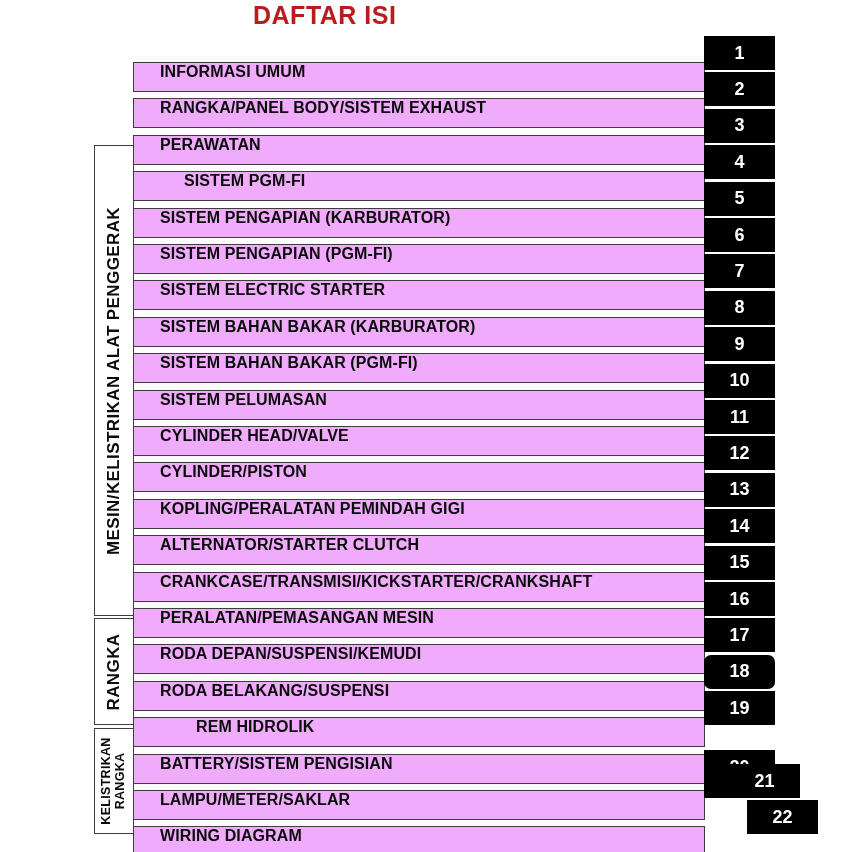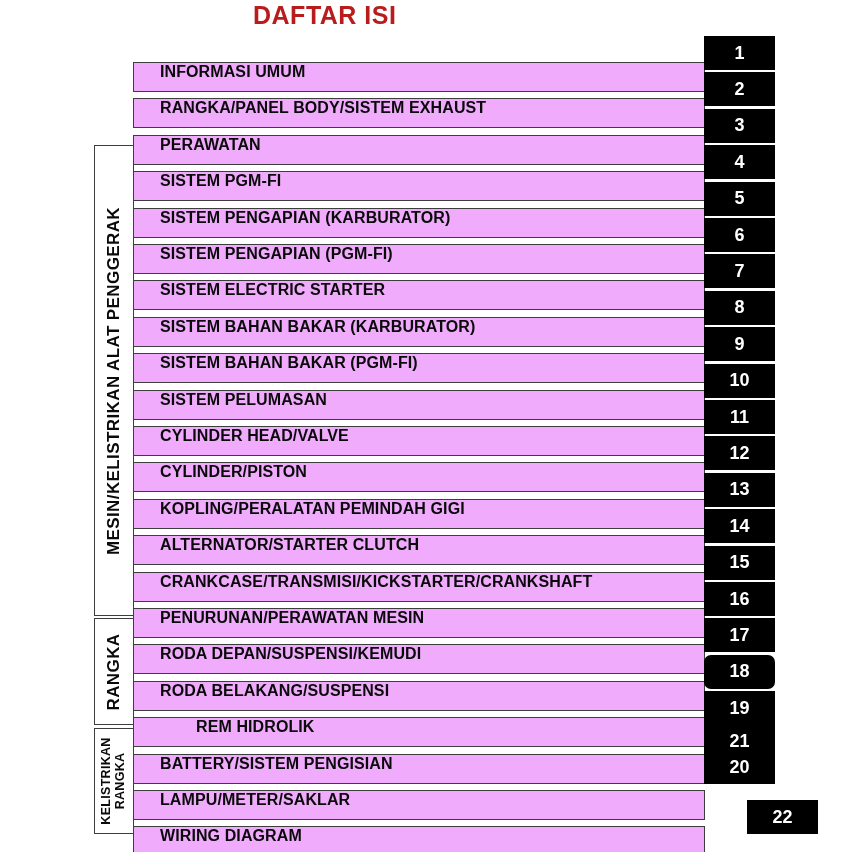--- a/index.html
+++ b/index.html
@@ -137,21 +137,21 @@
   <div class="row">
     <div class="row-label-box" style="top: 110.8px;">
       <span class="row-label">PERAWATAN</span>
     </div>
     <div class="row-num-box" style="top: 108.8px;">
       <span class="row-num">3</span>
     </div>
   </div>
 
   <div class="row">
-    <div class="row-label-box" style="top: 147.2px;">
+    <div class="row-label-box" style="top: 147.2px; padding-left: 24px;">
       <span class="row-label">SISTEM PGM-FI</span>
     </div>
     <div class="row-num-box" style="top: 145.2px;">
       <span class="row-num">4</span>
     </div>
   </div>
 
   <div class="row">
     <div class="row-label-box" style="top: 183.6px;">
       <span class="row-label">SISTEM PENGAPIAN (KARBURATOR)</span>
@@ -246,21 +246,21 @@
     <div class="row-label-box" style="top: 547.6px;">
       <span class="row-label">CRANKCASE/TRANSMISI/KICKSTARTER/CRANKSHAFT</span>
     </div>
     <div class="row-num-box" style="top: 545.6px;">
       <span class="row-num">15</span>
     </div>
   </div>
 
   <div class="row">
     <div class="row-label-box" style="top: 584px;">
-      <span class="row-label">PENURUNAN/PERAWATAN MESIN</span>
+      <span class="row-label">PERALATAN/PEMASANGAN MESIN</span>
     </div>
     <div class="row-num-box" style="top: 582px;">
       <span class="row-num">16</span>
     </div>
   </div>
 
   <div class="row">
     <div class="row-label-box" style="top: 620.4px;">
       <span class="row-label">RODA DEPAN/SUSPENSI/KEMUDI</span>
     </div>
@@ -293,21 +293,21 @@
     </div>
     <div class="row-num-box" style="top: 750px; text-align: center;">
       <span class="row-num">20</span>
     </div>
   </div>
 
   <div class="row">
     <div class="row-label-box" style="top: 766px;">
       <span class="row-label">LAMPU/METER/SAKLAR</span>
     </div>
-    <div class="row-num-box" style="top: 724px;">
+    <div class="row-num-box" style="top: 764px; padding-left: 25px;">
       <span class="row-num">21</span>
     </div>
   </div>
 
   <div class="row">
     <div class="row-label-box" style="top: 802.4px;">
       <span class="row-label">WIRING DIAGRAM</span>
     </div>
     <div class="row-num-box" style="top: 800.4px; margin-left: 43px;">
       <span class="row-num">22</span>

